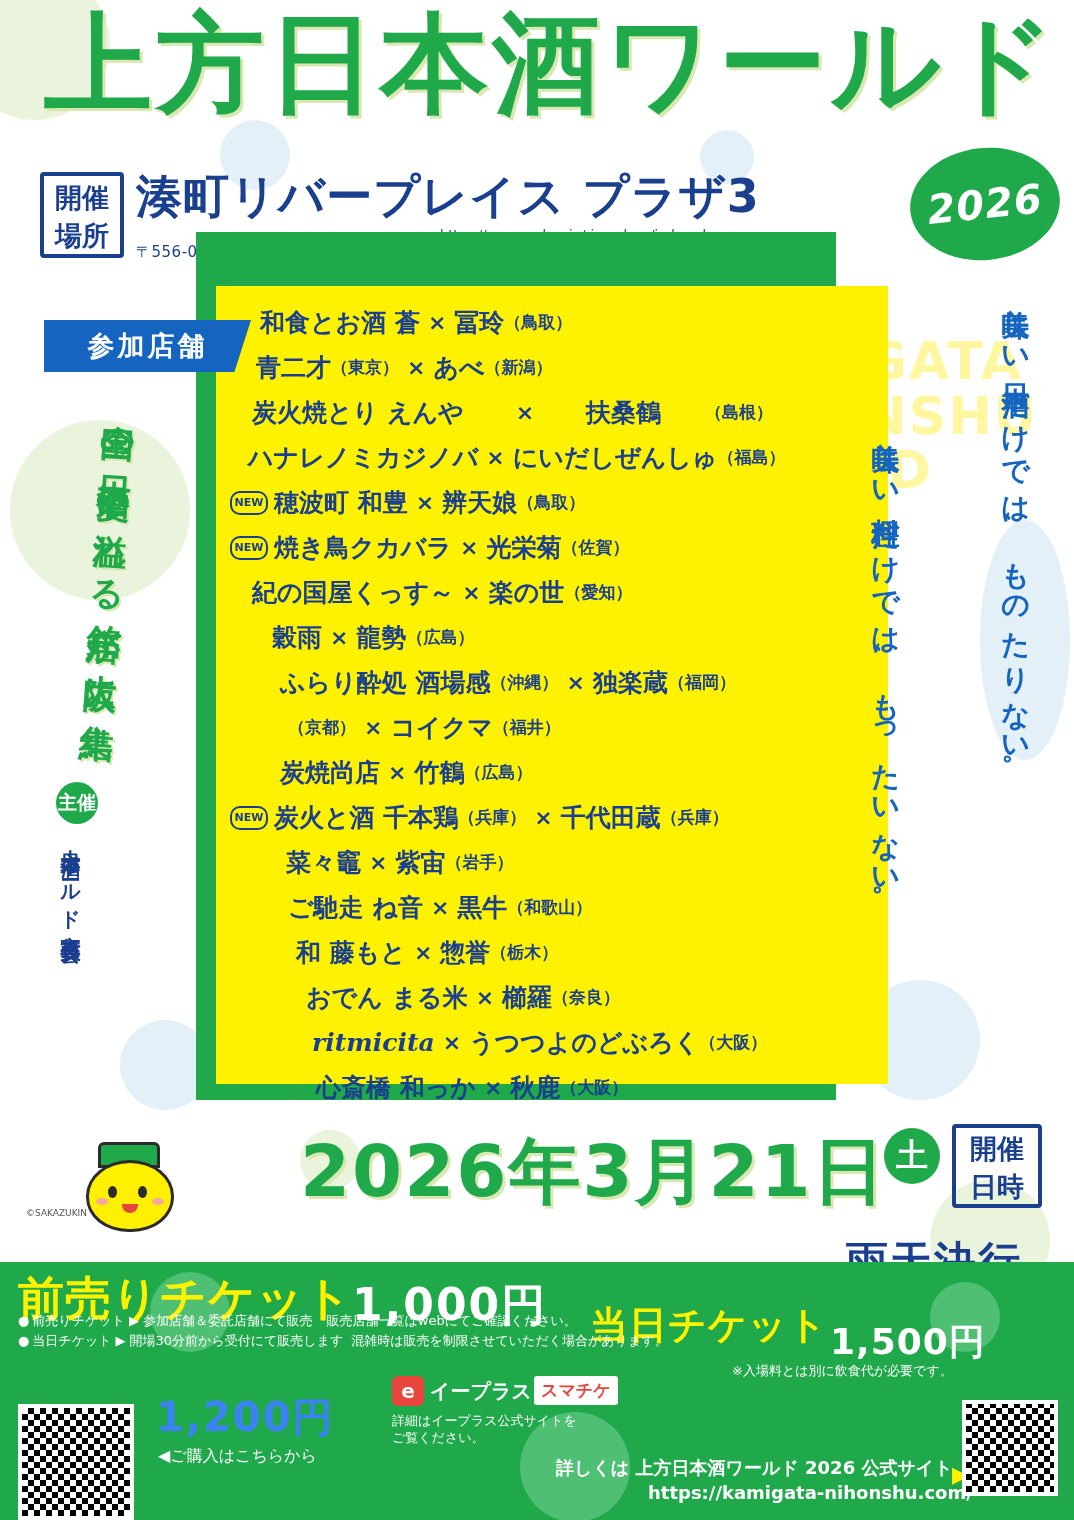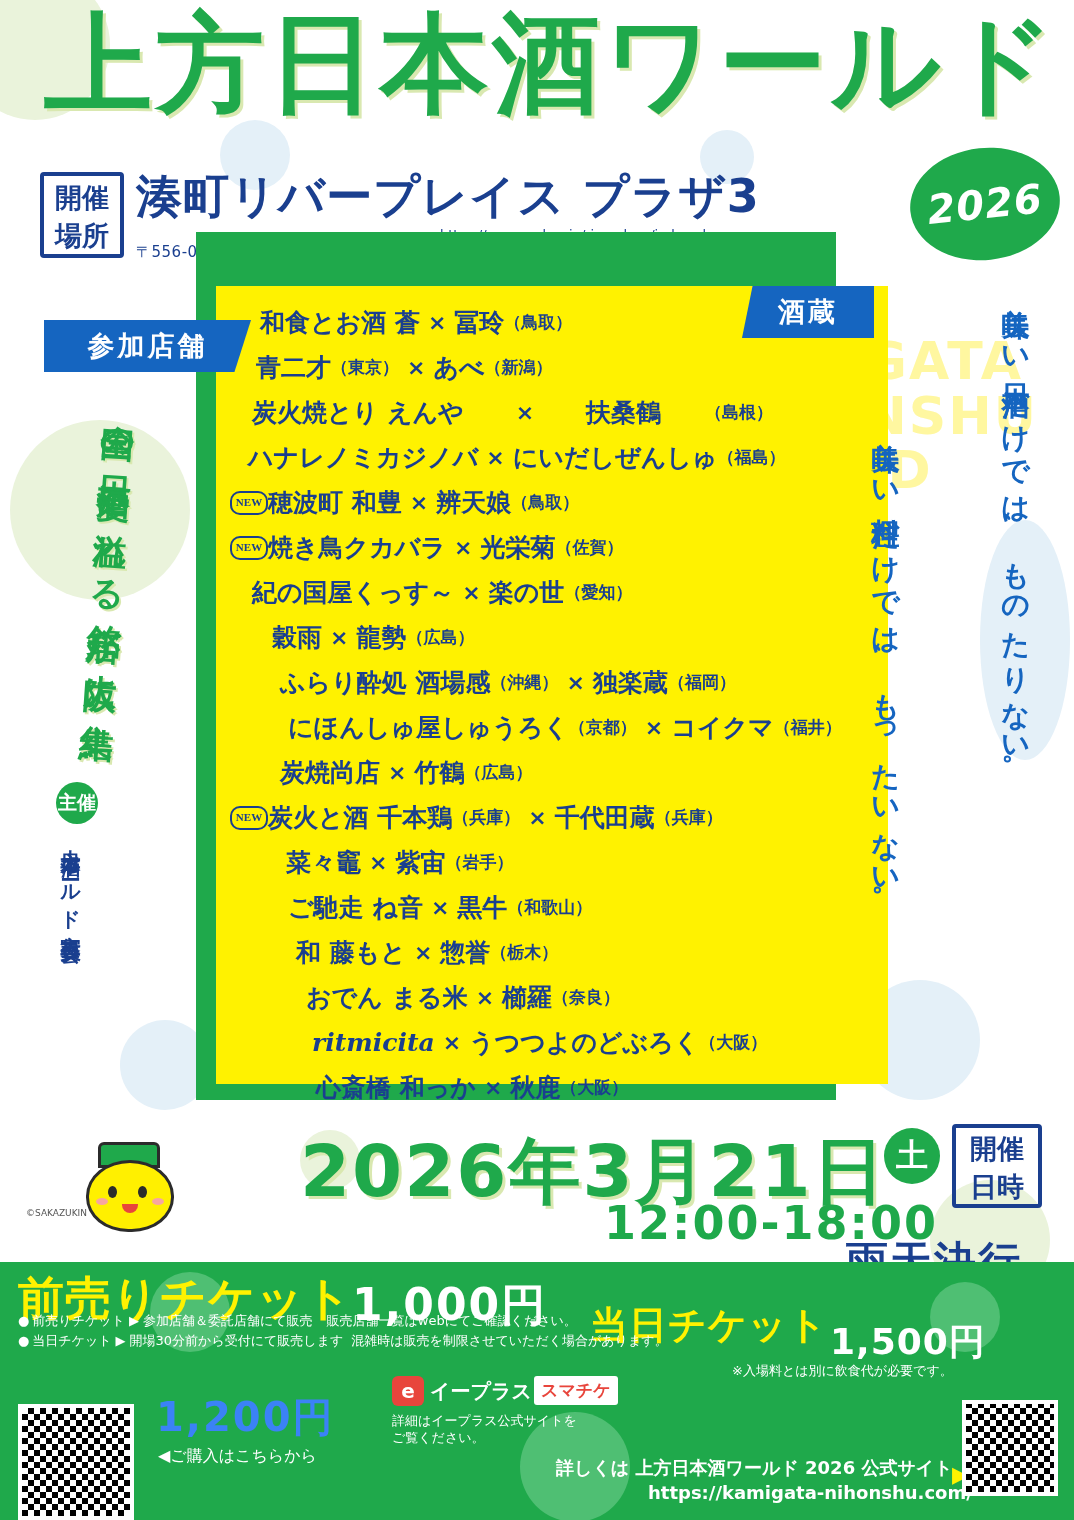--- a/index.html
+++ b/index.html
@@ -60,21 +60,21 @@
   .shop-list{position:absolute;left:230px;top:300px;width:660px;}
   .shop-row{
     font-size:25px;font-weight:bold;color:#1a3f8f;line-height:1.0;
     height:45px;display:flex;align-items:center;white-space:nowrap;
   }
   .shop-row .sm{font-size:17px;}
   .shop-row .cross{margin:0 8px;font-size:22px;}
   .newbadge{
     display:inline-flex;align-items:center;justify-content:center;
     width:34px;height:20px;border:2px solid #1a3f8f;border-radius:10px;
-    font-size:11px;flex:0 0 auto;font-family:Liberation Serif, serif;
+    font-size:11px;margin-right:6px;flex:0 0 auto;
   }
   .rm-name{font-family:"DejaVu Serif","Liberation Serif",serif;font-style:italic;}
 
   
   .vert{
     writing-mode:vertical-rl;text-orientation:upright;
     font-weight:bold;white-space:nowrap;
   }
   .v-left{position:absolute;left:86px;top:398px;font-size:34px;color:#1fa94b;letter-spacing:4px;
           text-shadow:2px 2px 0 #d9e8b0;transform:rotate(4deg);}
@@ -181,21 +181,20 @@
   </div>
   <div class="venue-name">湊町リバープレイス プラザ3</div>
   <div class="venue-url">https://www.oud.co.jp/riverplace/index.php</div>
   <div class="venue-addr">〒556-0017 大阪府大阪市浪速区湊町1-3-1</div>
 
   <div class="kamigata-ghost">KAMIGATA<br>NIHONSHU<br>WORLD<br>2026</div>
 
   <div class="panel-green"></div>
   <div class="panel-yellow"></div>
   <div class="tag-shops">参加店舗</div>
-  <div class="tag-brew">酒蔵</div>
 
   <div class="shop-list" id="shop-list">
       <div class="shop-row" style="padding-left: 30px;">
         <span>和食とお酒 蒼</span>
         <span class="cross">×</span>
         <span>冨玲</span>
         <span class="sm">（鳥取）</span>
       </div>
       <div class="shop-row" style="padding-left: 26px;">
         <span>青二才</span>
@@ -243,21 +242,20 @@
         <span class="sm">（広島）</span>
       </div>
       <div class="shop-row" style="padding-left: 50px;">
         <span>ふらり酔処 酒場感</span>
         <span class="sm">（沖縄）</span>
         <span class="cross">×</span>
         <span>独楽蔵</span>
         <span class="sm">（福岡）</span>
       </div>
       <div class="shop-row" style="padding-left: 58px;">
-        <span>にほんしゅ屋しゅうろく</span>
         <span class="sm">（京都）</span>
         <span class="cross">×</span>
         <span>コイクマ</span>
         <span class="sm">（福井）</span>
       </div>
       <div class="shop-row" style="padding-left: 50px;">
         <span>炭焼尚店</span>
         <span class="cross">×</span>
         <span>竹鶴</span>
         <span class="sm">（広島）</span>
@@ -322,21 +320,20 @@
     <div class="m-eye l"></div>
     <div class="m-eye r"></div>
     <div class="m-cheek l"></div>
     <div class="m-cheek r"></div>
     <div class="m-mouth"></div>
   </div>
 
   <div class="date-band"></div>
   <div class="date-main">2026年3月21日</div>
   <div class="sat-circle">土</div>
-  <div class="date-time">12:00-18:00</div>
   <div class="tag-datetime">
     <div>開催</div>
     <div>日時</div>
   </div>
   <div class="rain">雨天決行</div>
 
   <div class="ticket-band">
     <div class="tb-bub" style="left:150px;top:10px;width:80px;height:80px;"></div>
     <div class="tb-bub" style="left:520px;top:150px;width:110px;height:110px;"></div>
     <div class="tb-bub" style="left:930px;top:20px;width:70px;height:70px;"></div>

